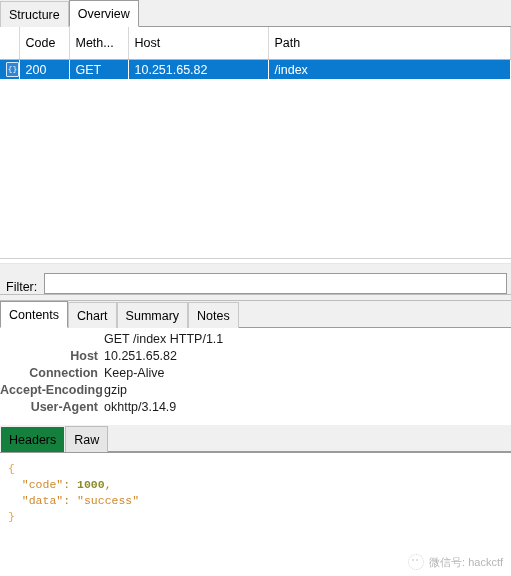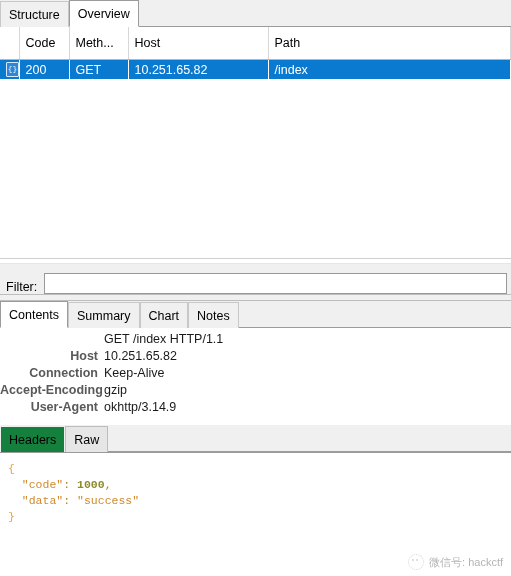--- a/index.html
+++ b/index.html
@@ -301,22 +301,22 @@
 
 <div class="filter-bar">
   <span class="filter-label">Filter:</span>
   <input class="filter-input" type="text" placeholder="" style="">
 </div>
 
 <div class="panel-divider"></div>
 
 <div class="tabstrip">
   <div class="tab active">Contents</div>
+  <div class="tab">Chart</div>
   <div class="tab">Summary</div>
-  <div class="tab">Chart</div>
   <div class="tab">Notes</div>
   <div class="filler"></div>
 </div>
 
 <div class="headers-panel">
   <div class="hdr-line">
     <span class="hdr-name"></span>
     <span class="hdr-requestline">GET /index HTTP/1.1</span>
   </div>
   <div class="hdr-line">

